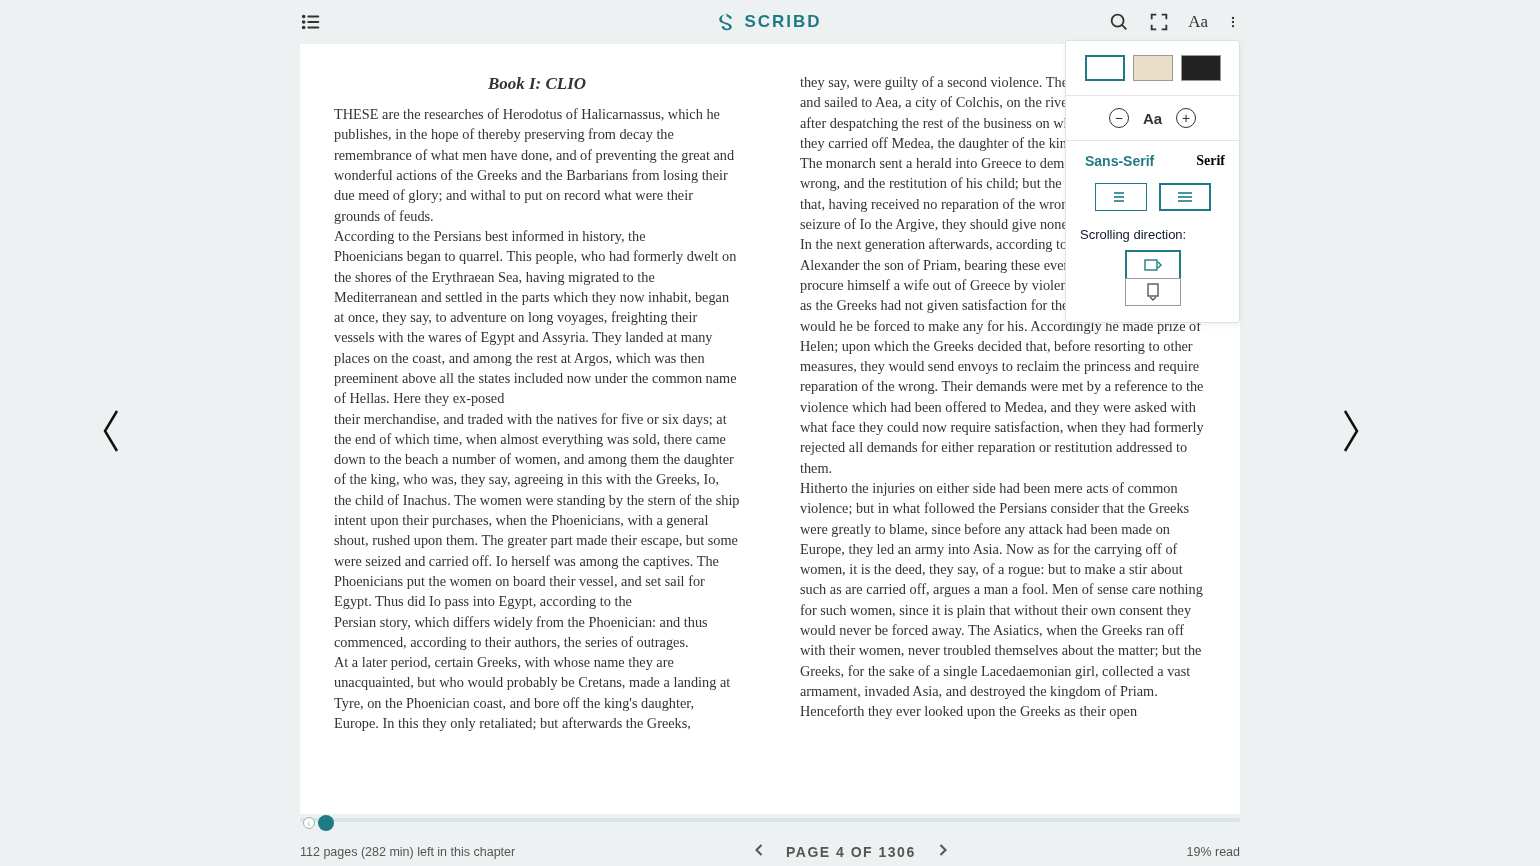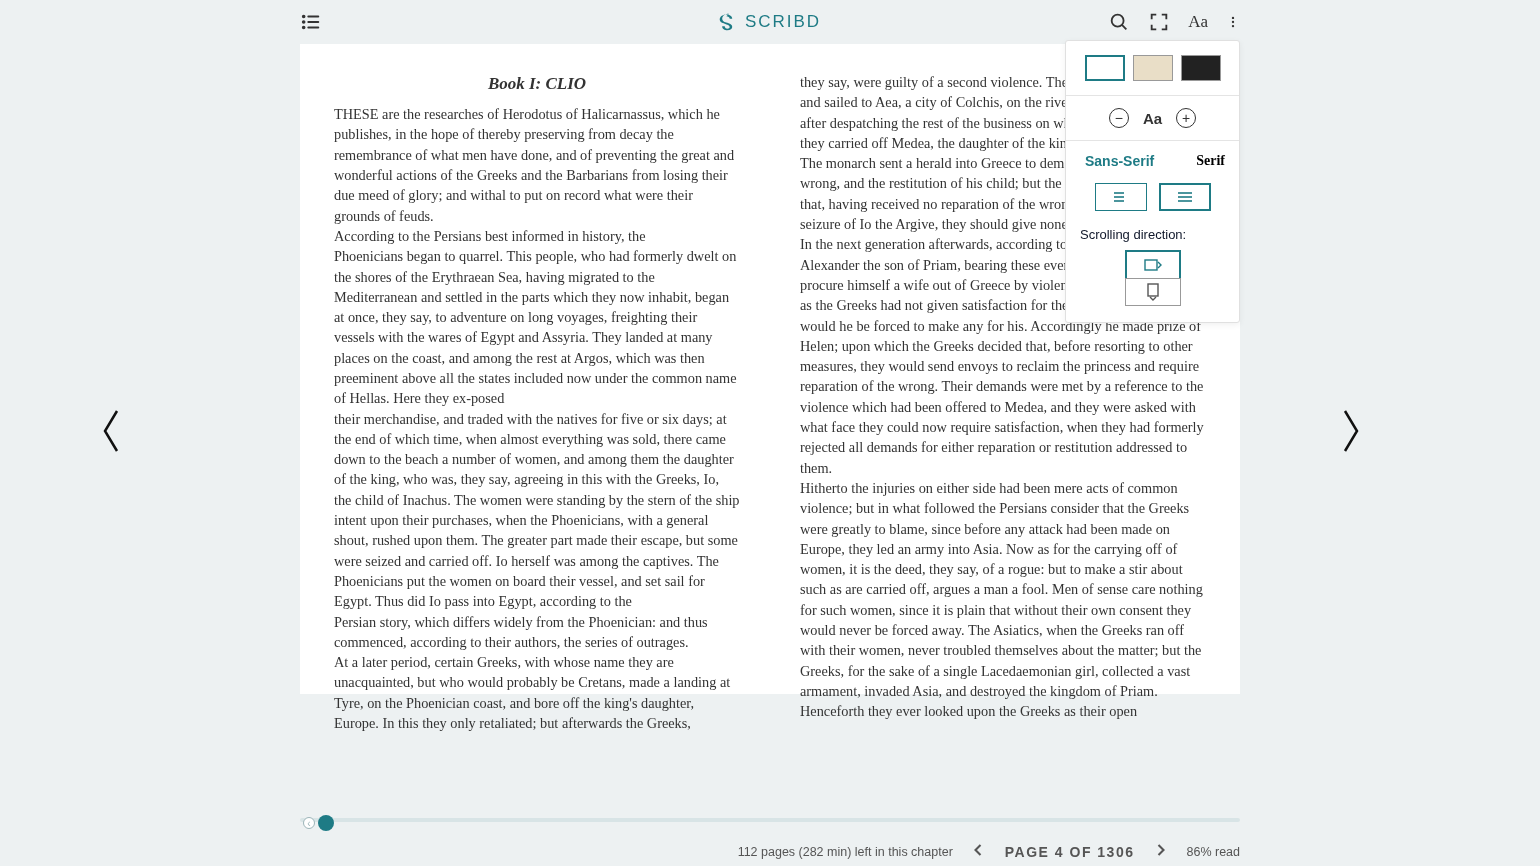--- a/index.html
+++ b/index.html
@@ -3,43 +3,43 @@
 <meta charset="utf-8">
 <style>
   * { margin: 0; padding: 0; box-sizing: border-box; }
   html, body { width: 1540px; height: 866px; overflow: hidden; font-family: Georgia, 'Times New Roman', serif; }
   body { background: #edf1f2; color: #333; }
 
   
   .topbar { position: relative; height: 44px; display: flex; align-items: center; padding: 0 16px; }
   .tb-left, .tb-right { display: flex; align-items: center; gap: 18px; }
   .tb-left { position: absolute; left: 300px; }
-  .tb-center { position: absolute; left: 50%; transform: translateX(-50%); display: flex; align-items: center; gap: 6px; color: #1e7b85; font-family: Arial, sans-serif; font-weight: 400; letter-spacing: 2px; font-size: 17px; }
+  .tb-center { position: absolute; left: 50%; transform: translateX(-50%); display: flex; align-items: center; gap: 6px; color: #1e7b85; font-family: Arial, sans-serif; font-weight: 700; letter-spacing: 2px; font-size: 17px; }
   .tb-right { position: absolute; right: 300px; }
   .ico { width: 22px; height: 22px; color: #333; cursor: pointer; }
   .ico svg { width: 100%; height: 100%; display: block; }
 
   
-  .page-wrap { position: absolute; left: 300px; top: 44px; width: 940px; height: 650px; background: #fff; }
+  .page-wrap { position: absolute; left: 300px; top: 44px; width: 940px; height: 770px; background: #fff; }
   .page-inner { display: flex; gap: 60px; padding: 28px 34px; font-size: 14.3px; line-height: 1.42; }
   .col { width: 50%; }
   .book-title { text-align: center; font-style: italic; font-weight: 700; font-size: 17px; margin-bottom: 8px; }
 
   
   .nav-arrow { position: absolute; top: 50%; transform: translateY(-50%); cursor: pointer; }
   .nav-arrow.left { left: 96px; }
   .nav-arrow.right { right: 174px; }
   .nav-arrow svg { width: 30px; height: 48px; stroke: #111; stroke-width: 2.5; fill: none; }
 
   
   .bottom { position: absolute; left: 300px; right: 300px; bottom: 0; height: 52px; }
   .progress-track { position: absolute; top: 4px; left: 0; right: 0; height: 4px; background: #d8e4e6; border-radius: 2px; }
   .progress-dot-prev { position: absolute; top: -1px; left: 3px; width: 12px; height: 12px; border: 1px solid #9db5b9; border-radius: 50%; background: #fff; display: flex; align-items: center; justify-content: center; color: #9db5b9; font-size: 10px; font-family: Arial, sans-serif; }
   .progress-dot { position: absolute; top: -3px; left: 18px; width: 16px; height: 16px; background: #1e7b85; border-radius: 50%; }
-  .bottom-row { position: absolute; left: 0; right: 0; bottom: 6px; display: flex; align-items: center; justify-content: flex-end; font-family: Arial, sans-serif; font-size: 12.5px; color: #555; gap: 20px; }
+  .bottom-row { position: absolute; left: 0; right: 0; bottom: 6px; display: flex; align-items: center; justify-content: space-between; font-family: Arial, sans-serif; font-size: 12.5px; color: #555; }
   .page-indicator { display: flex; align-items: center; gap: 22px; font-weight: 700; letter-spacing: 1.5px; color: #555; font-size: 14px; }
   .page-indicator .chev { cursor: pointer; }
   .page-indicator .chev svg { width: 10px; height: 14px; stroke: #555; stroke-width: 2.5; fill: none; }
 
   
   .popup { position: absolute; right: 300px; top: 40px; width: 175px; background: #fff; border: 1px solid #e0e0e0; border-radius: 3px; box-shadow: 0 2px 6px rgba(0,0,0,0.06); padding: 14px 14px 16px; font-family: Arial, sans-serif; }
   .popup-row { display: flex; justify-content: center; gap: 8px; margin-bottom: 14px; }
   .theme-swatch { width: 40px; height: 26px; border: 1px solid #999; cursor: pointer; }
   .theme-swatch.light { background: #fff; border: 2px solid #1e7b85; }
   .theme-swatch.sepia { background: #e9dec7; }
@@ -153,21 +153,21 @@
     <span>112 pages (282 min) left in this chapter</span>
     <div class="page-indicator">
       <span class="chev"><svg viewBox="0 0 12 16">
             <polyline points="9,2 3,8 9,14"></polyline>
           </svg></span>
       <span>PAGE 4 OF 1306</span>
       <span class="chev"><svg viewBox="0 0 12 16">
             <polyline points="3,2 9,8 3,14"></polyline>
           </svg></span>
     </div>
-    <span>86% read</span>
+    <span>19% read</span>
   </div>
 </div>
 
 <div class="popup">
   <div class="popup-row">
     <div class="theme-swatch light"></div>
     <div class="theme-swatch sepia"></div>
     <div class="theme-swatch dark"></div>
   </div>
   <div class="divider"></div>

